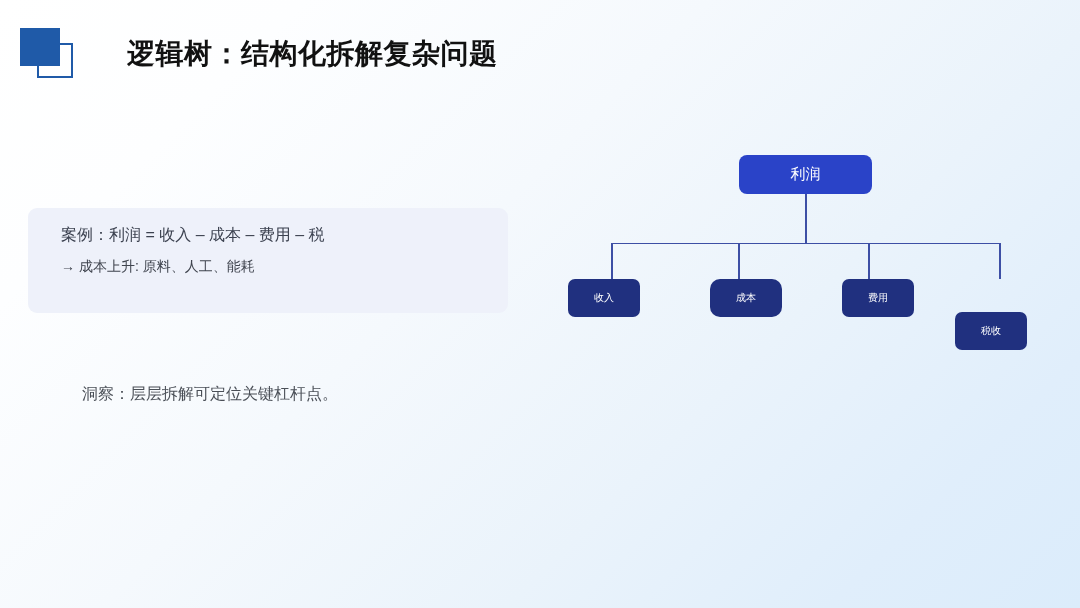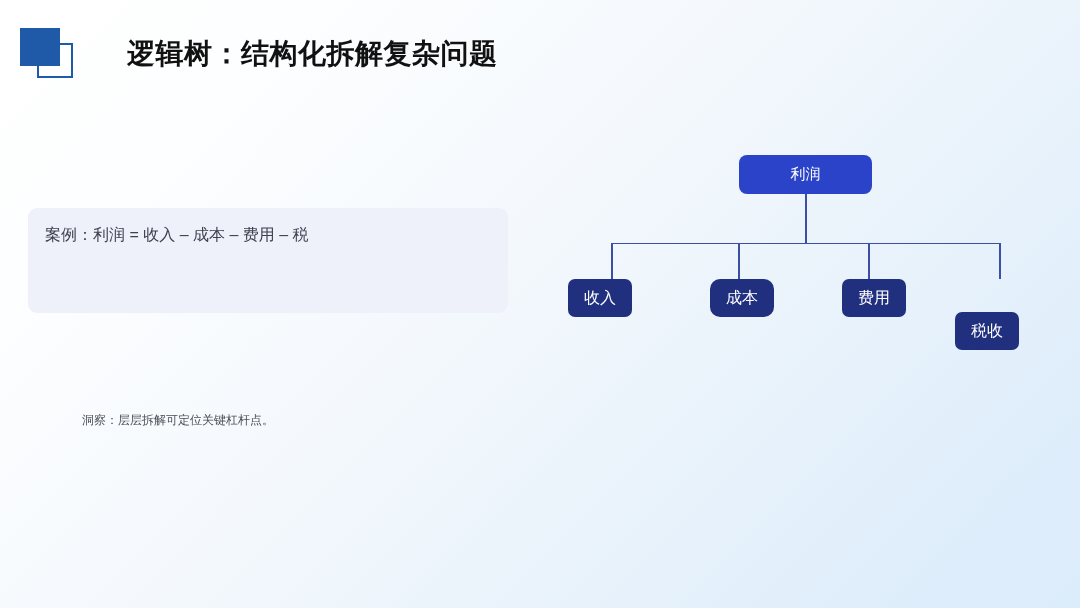--- a/index.html
+++ b/index.html
@@ -86,36 +86,37 @@
     width: 480px;
     height: 105px;
     background: #eef1fa;
     border-radius: 9px;
     box-sizing: border-box;
     padding: 17px 0 0 17px;
   }
   .callout-line {
     color: #3c4250;
     white-space: nowrap;
+    margin-left: 16px;
   }
   .callout-line.head {
     font-size: 16px;
     margin-bottom: 10px;
   }
   .callout-line.sub {
     font-size: 14px;
     line-height: 1.55;
     color: #40454f;
   }
 
   .insight {
     position: absolute;
     left: 82px;
-    top: 412px;
-    font-size: 12px;
+    top: 384px;
+    font-size: 16px;
     color: #4a4f57;
     white-space: nowrap;
     text-align: center;
   }
 
   
   .tree {
     position: absolute;
     left: 540px;
     top: 140px;
@@ -136,24 +137,24 @@
     left: 199px;
     top: 15px;
     width: 133px;
     height: 39px;
     background: #2a43c8;
     font-size: 15px;
     border-radius: 8px;
   }
   .node-child {
     top: 139px;
-    width: 64px;
+    width: 72px;
     height: 38px;
     background: #20307f;
-    font-size: 16px;
+    font-size: 10px;
     justify-content: center;
   }
   .child-0 { left: 28px; }
   .child-1 { left: 170px; border-radius: 10px; }
   .child-2 { left: 302px; }
   .child-3 { left: 415px; margin-top: 33px; }
 
   .connector {
     position: absolute;
     background: #3d4fa5;
@@ -188,20 +189,21 @@
   <div class="logo-mark">
     <div class="logo-sq-filled"></div>
     <div class="logo-sq-outline"></div>
   </div>
 
   <div class="slide-title">逻辑树：结构化拆解复杂问题</div>
 
 
   <div class="callout">
     <div class="callout-line head">案例：利润 = 收入 – 成本 – 费用 – 税</div>
+    <div class="callout-line sub">→ 成本上升: 原料、人工、能耗</div>
   </div>
 
   <div class="insight">洞察：层层拆解可定位关键杠杆点。</div>
 
   <div class="tree">
 
     <div class="node node-root">
       <span>利润</span>
     </div>
 

